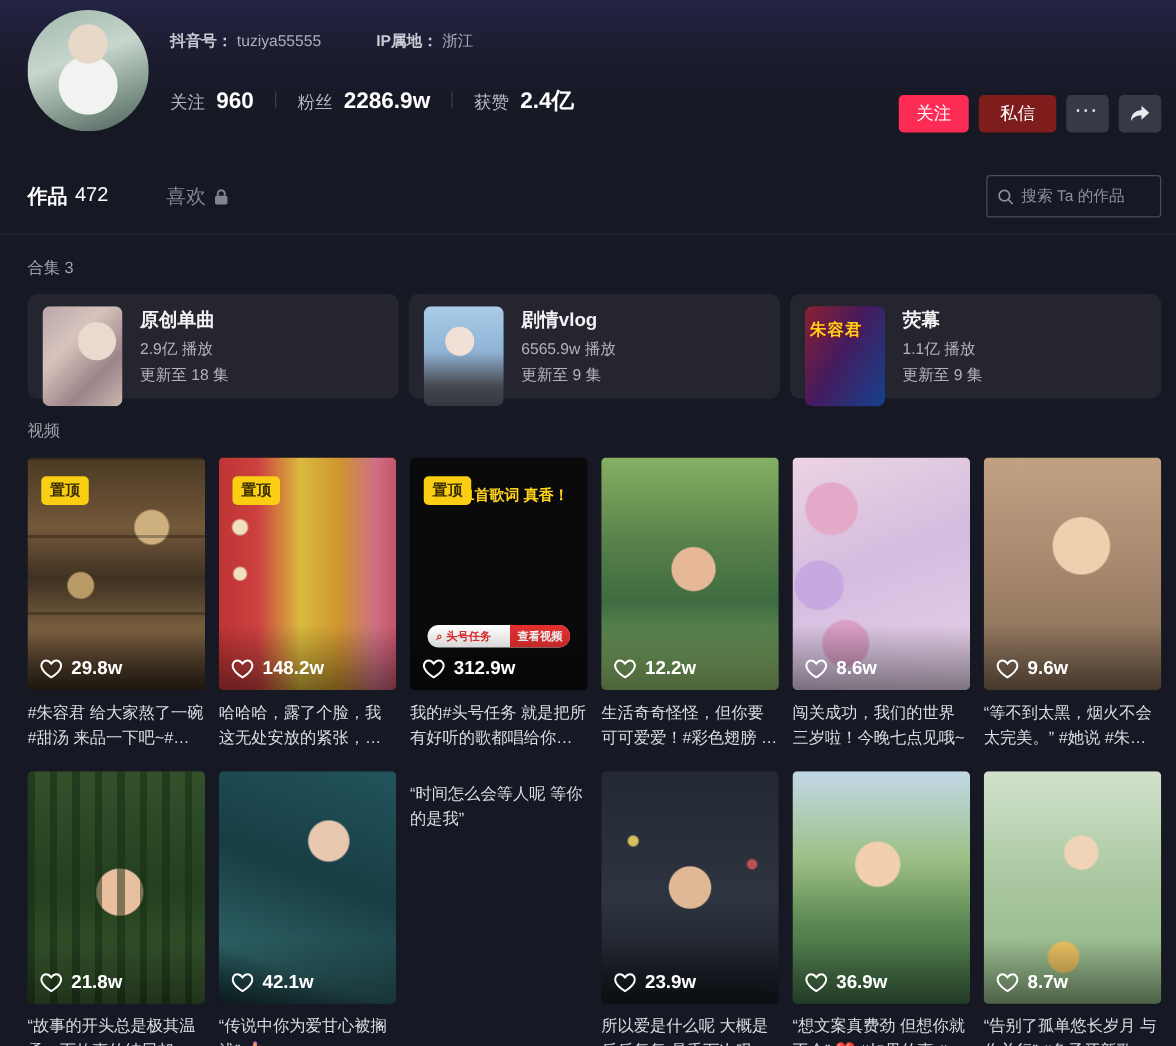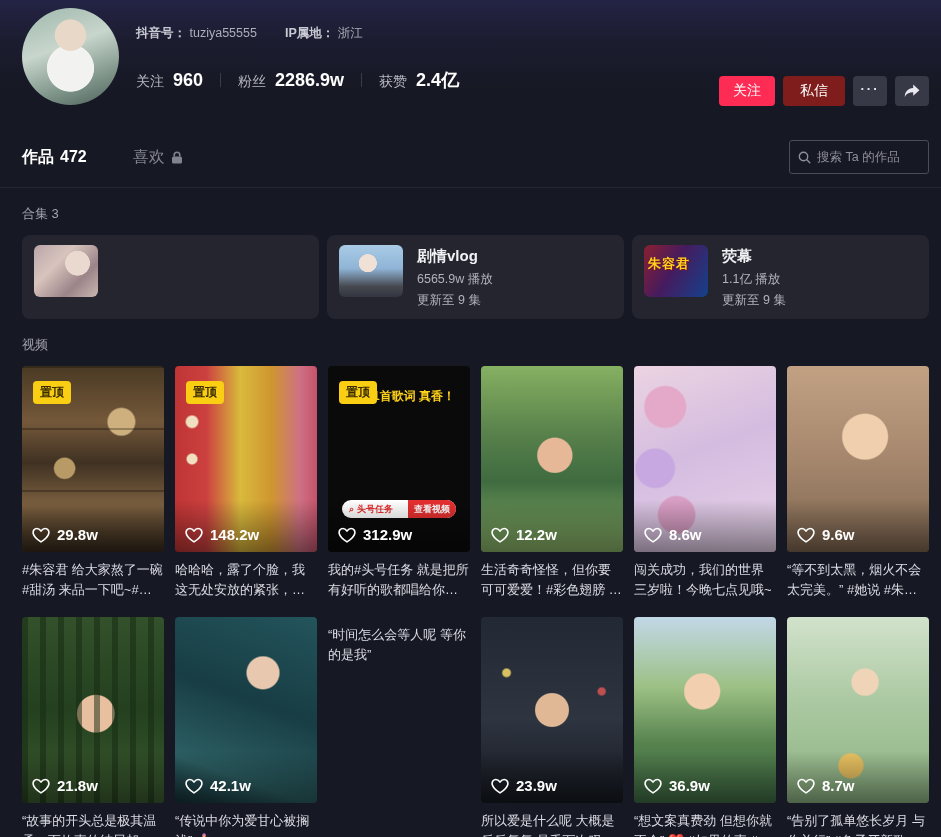--- a/index.html
+++ b/index.html
@@ -24,21 +24,21 @@
     background:
       radial-gradient(circle at 50% 28%, #e8d8c8 0 18%, transparent 19%),
       radial-gradient(circle at 50% 62%, #f2f2f0 0 30%, transparent 31%),
       linear-gradient(160deg,#9fb7ad 0%,#c8d6cc 40%,#7c9287 75%,#4d5f58 100%);
   }
   .hinfo { margin-left:17px; padding-top:6px; flex:1; }
   .name-row { display:flex; align-items:center; gap:10px; }
   .uname { font-size:20px; font-weight:bold; letter-spacing:.5px; }
   .vbadge { display:flex; align-items:center; gap:4px; }
   .vbadge .btxt { font-size:13px; color:#e8e8ee; }
-  .idrow { margin-top:11px; font-size:12.5px; color:#aeaeb9; display:flex; gap:28px; }
+  .idrow { margin-top:11px; font-size:12.5px; color:#aeaeb9; display:flex; gap:44px; }
   .idrow b { color:#c9c9d3; font-weight:bold; }
   .stats { margin-top:26px; display:flex; align-items:center; }
   .stat { display:flex; align-items:baseline; gap:9px; }
   .stat .sl { font-size:14px; color:#b7b7c1; }
   .stat .sv { font-size:18px; font-weight:bold; color:#fff; }
   .sep { width:1px; height:14px; background:#3c3c49; margin:0 17px; align-self:center; }
   .actions { display:flex; gap:8px; align-items:flex-start; margin-top:68px; }
   .btn {
     height:30px; border:none; border-radius:4px; cursor:pointer;
     font-size:14px; color:#fff; font-family:inherit;
@@ -46,41 +46,41 @@
   }
   .btn-follow { width:56px; background:#fe2c55; }
   .btn-msg { width:62px; background:#7f1d1d; }
   .btn-sq { width:34px; background:#383947; }
   .dots { letter-spacing:2px; font-weight:bold; font-size:13px; color:#e9e9ef; padding-bottom:6px; }
 
   
   .tabs-row { display:flex; align-items:center; margin-top:34px; }
   .tab { font-size:16px; display:flex; align-items:center; gap:6px; cursor:pointer; }
   .tab-active { color:#fff; font-weight:bold; }
-  .tab-active .cnt { font-weight:bold; }
+  .tab-active .cnt { font-weight:normal; }
   .tab-muted { color:#83838f; margin-left:46px; }
   .search-box {
     margin-left:auto; width:140px; height:24px; border:1px solid #4c4c59; border-radius:3px;
     display:flex; align-items:center; padding:16px 8px; gap:6px; background:transparent;
   }
   .search-box input {
     background:transparent; border:none; outline:none; color:#cfcfd8;
     font-size:12.5px; width:100%; font-family:inherit;
   }
   .search-box input::placeholder { color:#8f8f9b; }
   .divider { height:1px; background:#26262f; margin:13px -12px 0 -22px; }
 
   
   .sec-label { font-size:13px; color:#a2a2ac; margin-top:17px; }
   .col-grid { display:grid; grid-template-columns:repeat(3,1fr); gap:8px; margin-top:12px; }
   .col-card {
     background:#24252f; border-radius:8px; height:84px; padding:10px 12px;
     display:flex; gap:14px; cursor:pointer;
   }
-  .col-thumb { width:64px; height:52px; border-radius:6px; flex:none; position:relative; overflow:hidden; }
+  .col-thumb { width:64px; height:80px; border-radius:6px; flex:none; position:relative; overflow:hidden; }
   .ct1 { background:
       radial-gradient(circle at 68% 35%, #e9d9cf 0 22%, transparent 23%),
       linear-gradient(135deg,#b9a5a8 0%,#d8c4bd 35%,#9c8489 70%,#c9b8b0 100%); }
   .ct2 { background:
       radial-gradient(circle at 45% 35%, #f0e0d6 0 18%, transparent 19%),
       linear-gradient(180deg,#a9cbe6 0%,#8fb4d6 45%,#46484f 80%,#333640 100%); }
   .ct3 { background:linear-gradient(120deg,#8a2030 0%,#461b5e 45%,#14418c 100%); }
   .ct3 .ct3-txt {
     position:absolute; top:10px; left:4px; color:#ffd21c; font-size:13px; font-weight:bold;
     text-shadow:1px 1px 0 #7a1020; letter-spacing:1px;
@@ -246,20 +246,25 @@
       </span>
       <input type="text" placeholder="搜索 Ta 的作品" style="">
     </div>
   </div>
   <div class="divider"></div>
 
   <div class="sec-label">合集 3</div>
   <div class="col-grid">
     <div class="col-card">
       <div class="col-thumb ct1"></div>
+      <div class="col-meta">
+        <div class="col-title">原创单曲</div>
+        <div class="col-plays">2.9亿 播放</div>
+        <div class="col-eps">更新至 18 集</div>
+      </div>
     </div>
     <div class="col-card">
       <div class="col-thumb ct2"></div>
       <div class="col-meta">
         <div class="col-title">剧情vlog</div>
         <div class="col-plays">6565.9w 播放</div>
         <div class="col-eps">更新至 9 集</div>
       </div>
     </div>
     <div class="col-card">

